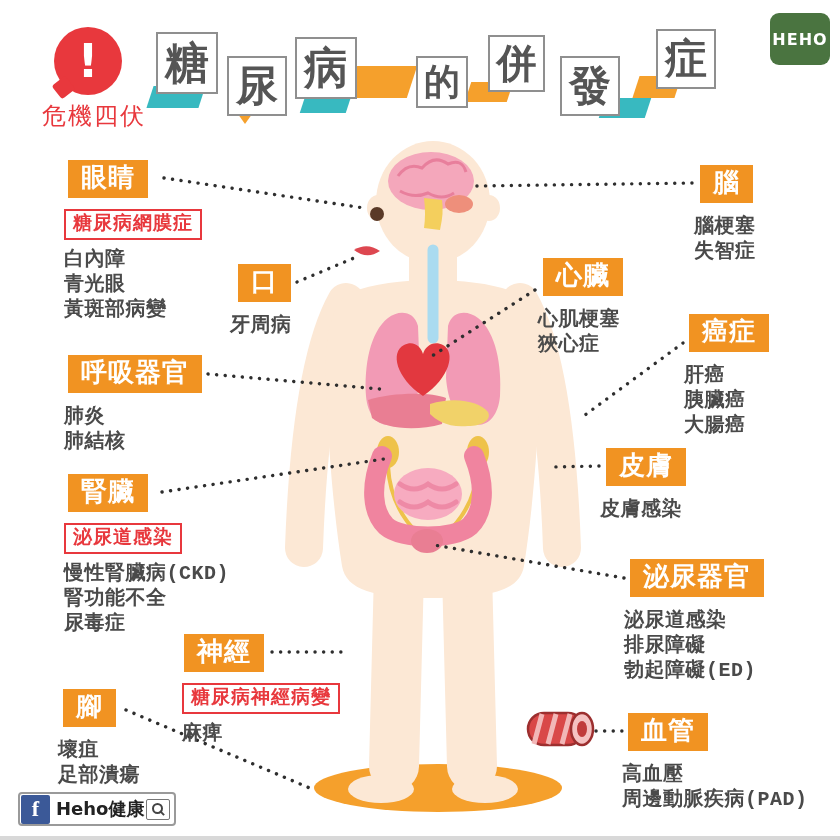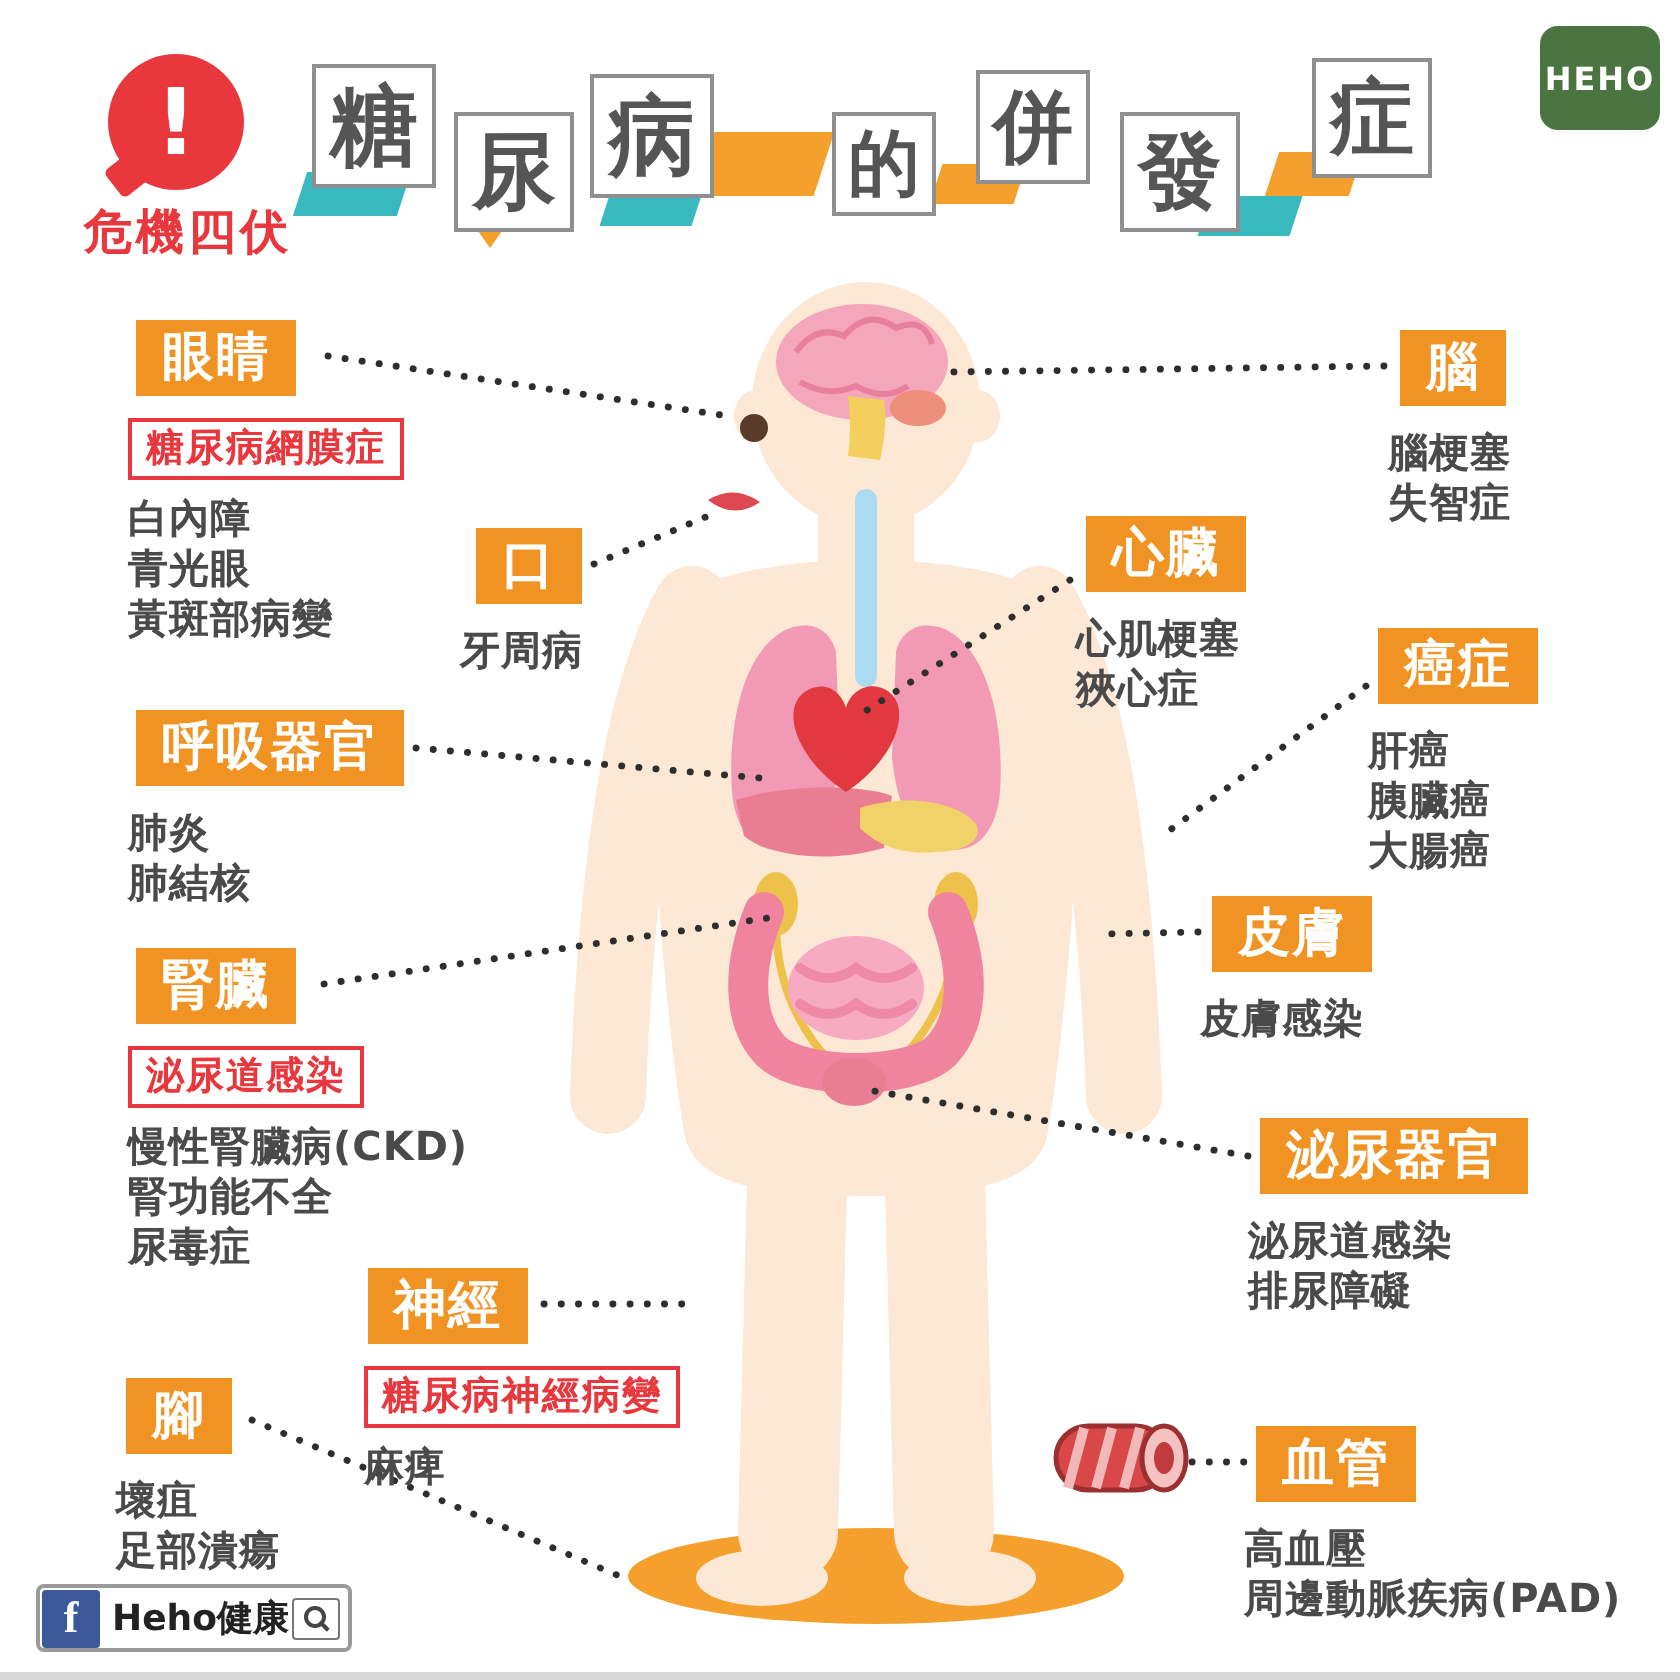--- a/index.html
+++ b/index.html
@@ -7,33 +7,33 @@
   body { font-family:"DejaVu Sans","Liberation Sans",sans-serif; }
   .canvas { position:relative; width:840px; height:840px; background:#fff; overflow:hidden; }
   svg.layer { position:absolute; left:0; top:0; width:840px; height:840px; }
 
   
   .alert-bubble { position:absolute; left:54px; top:27px; width:68px; height:68px;
     background:#e8383d; border-radius:50%; display:flex; align-items:center; justify-content:center; z-index:5; }
   .alert-bubble::after { content:""; position:absolute; left:1px; bottom:-1px; width:17px; height:17px;
     background:#e8383d; transform:rotate(52deg); border-radius:3px; }
   .alert-mark { color:#fff; font-size:46px; font-weight:bold; line-height:1; }
-  .alert-label { position:absolute; left:42px; top:100px; color:#e8383d; font-weight:bold;
+  .alert-label { position:absolute; left:42px; top:100px; color:#e8383d; font-weight:normal;
     font-size:24px; letter-spacing:2px; z-index:5; }
   .tchar { position:absolute; background:#fff; border:2px solid #8f8f8f; color:#555; font-weight:bold;
     display:flex; align-items:center; justify-content:center; z-index:3; }
   .taccent { position:absolute; z-index:2; transform:skewX(-18deg); }
   .taccent.tri { transform:none; width:0; height:0; background:none;
     border-left:17px solid transparent; border-right:17px solid transparent; border-top:24px solid #f5a02c; }
   .brand-badge { position:absolute; left:770px; top:13px; width:60px; height:52px; background:#4a7440;
     border-radius:9px; color:#fff; font-weight:bold; font-size:16px; letter-spacing:1px;
     display:flex; align-items:center; justify-content:center; z-index:5; }
 
   
-  .callout { position:absolute; z-index:6; }
+  .callout { position:absolute; z-index:6;font-family:Liberation Mono, monospace; }
   .chip { display:block; width:max-content; background:#f19322; color:#fff; font-weight:bold;
     font-size:26px; line-height:1; padding:6px 13px; letter-spacing:1px; margin-bottom:11px; }
   .tag { display:block; width:max-content; border:2.5px solid #e8383d; color:#e8383d; background:#fff;
     font-weight:bold; font-size:19px; line-height:1.1; padding:3px 7px; margin-top:9px; margin-bottom:7px;
     letter-spacing:1px; }
   .items { color:#4a4a4a; font-weight:bold; font-size:20px; line-height:25px; letter-spacing:0.5px; }
 
   
   .fb-bar { position:absolute; left:18px; top:792px; width:158px; height:34px; background:#fff;
     border:2px solid #9a9a9a; border-radius:4px; display:flex; align-items:center; z-index:6; }
@@ -239,20 +239,21 @@
     <div class="items">
       <div>皮膚感染</div>
     </div>
   </div>
 
   <div class="callout" style="left:624px;top:559px">
     <div class="chip" style="margin-left:6px">泌尿器官</div>
     <div class="items">
       <div>泌尿道感染</div>
       <div>排尿障礙</div>
+      <div>勃起障礙(ED)</div>
     </div>
   </div>
 
   <div class="callout" style="left:622px;top:713px">
     <div class="chip" style="margin-left:6px">血管</div>
     <div class="items">
       <div>高血壓</div>
       <div>周邊動脈疾病(PAD)</div>
     </div>
   </div>

